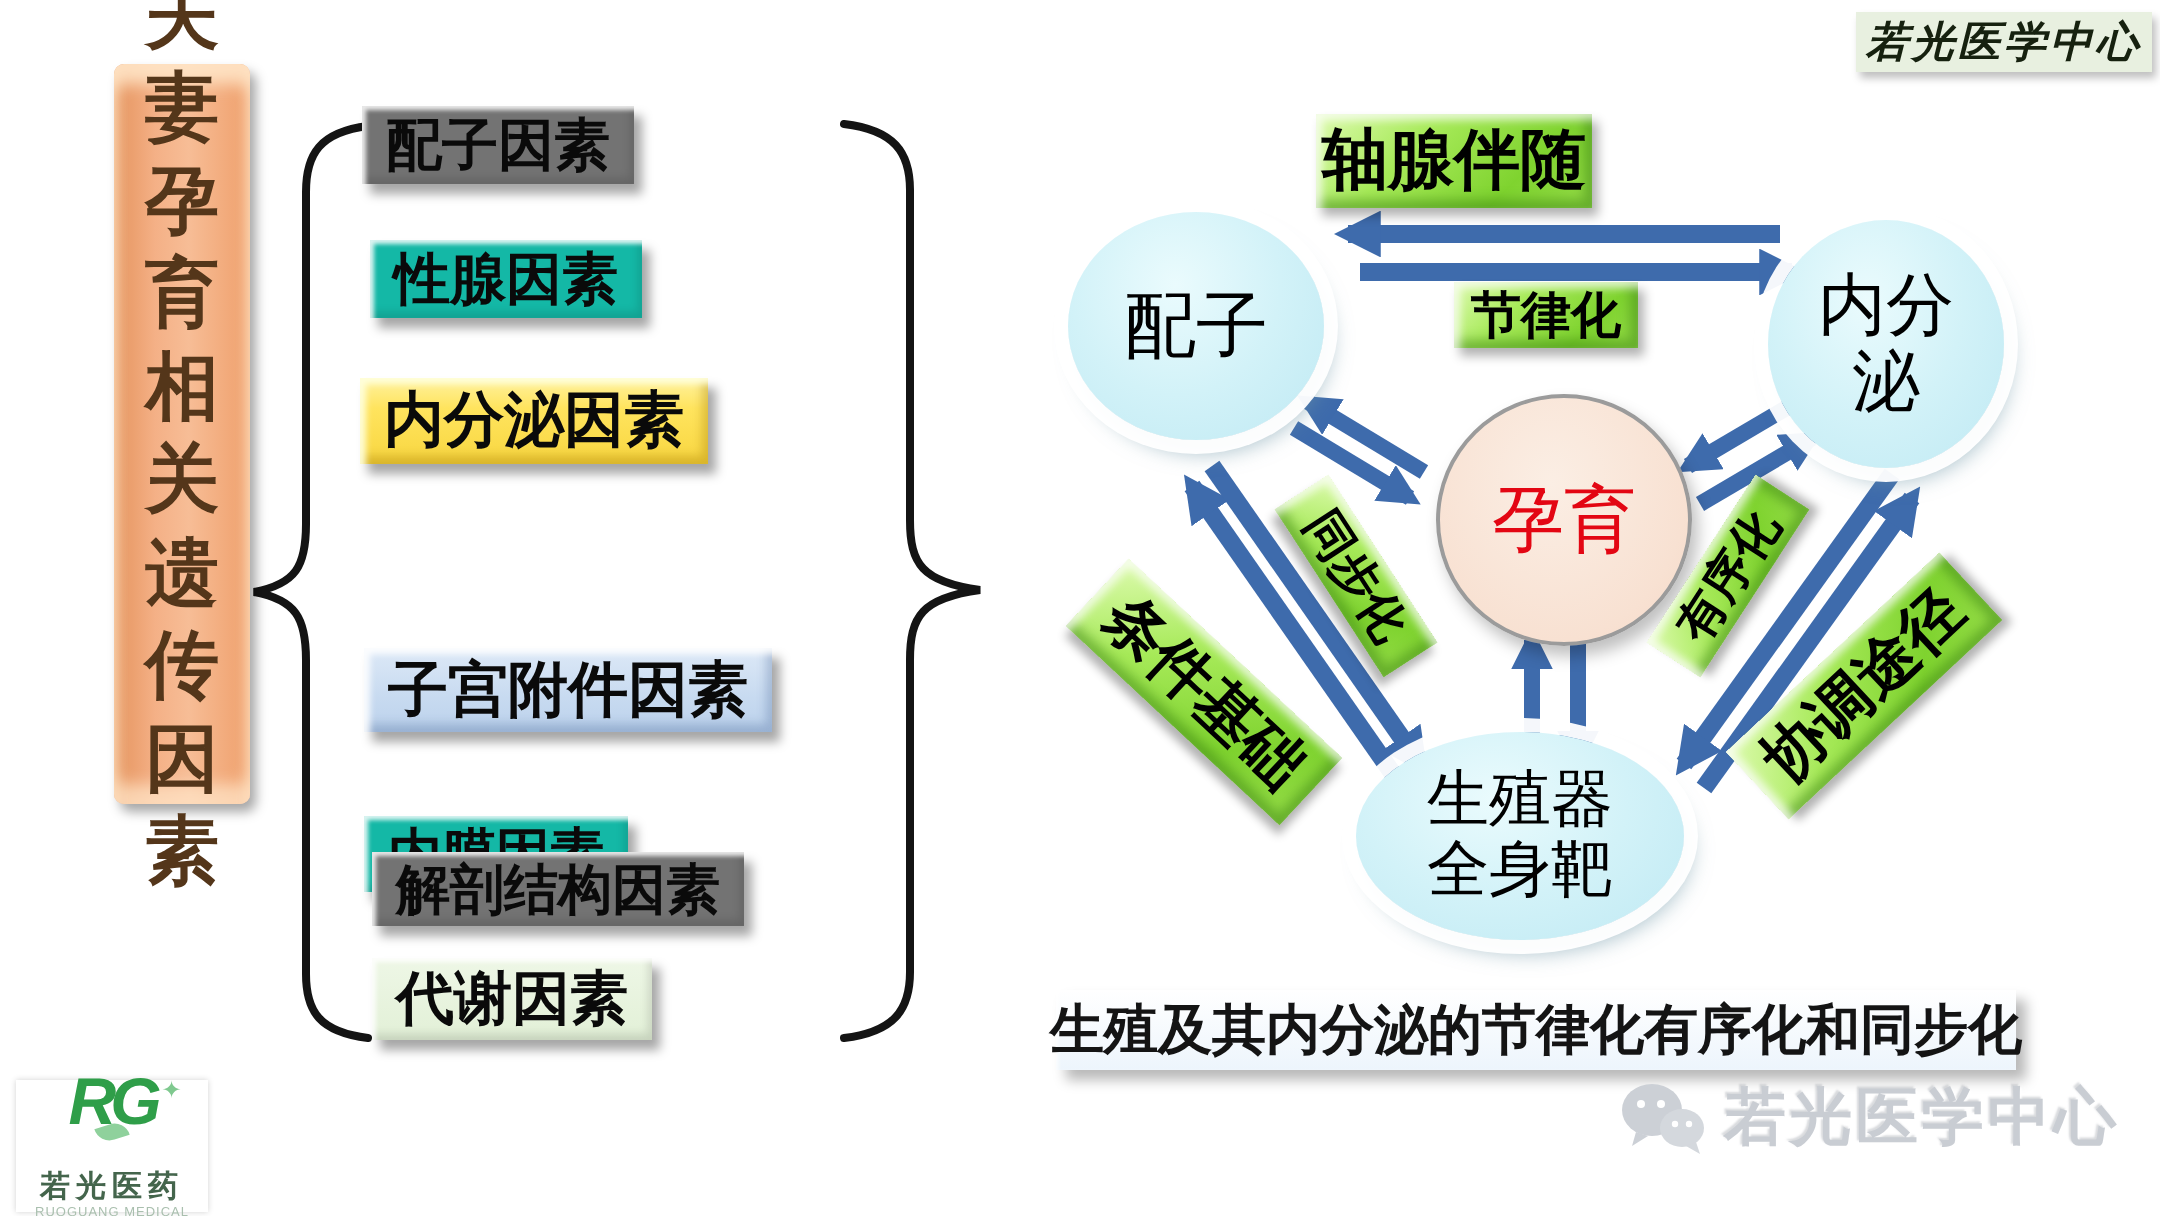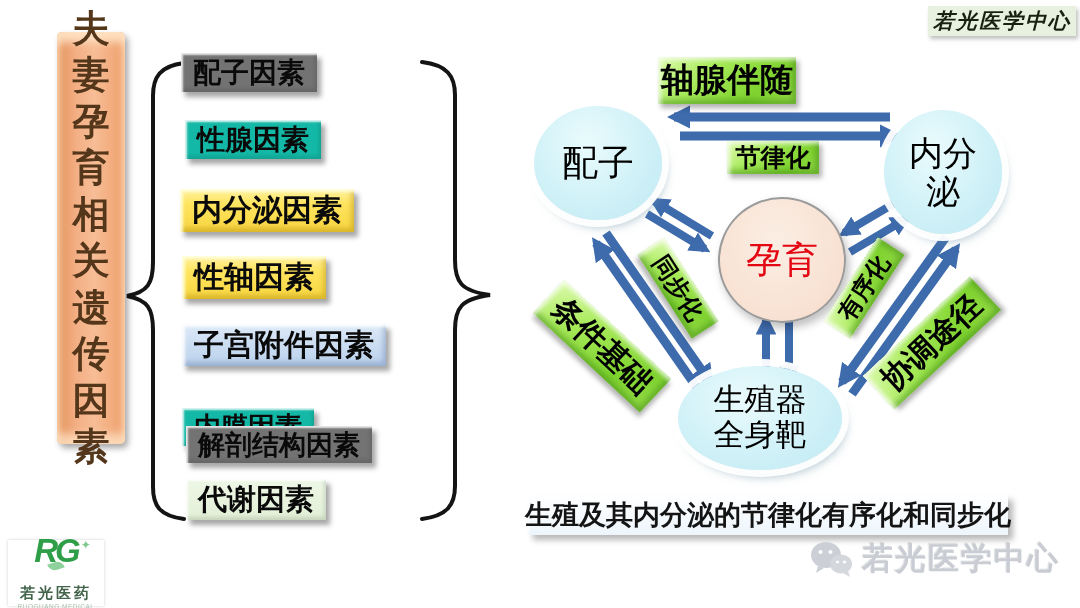--- a/index.html
+++ b/index.html
@@ -2,21 +2,21 @@
 <html><head>
 <meta charset="utf-8">
 <style>
   html,body{margin:0;padding:0;background:#fff;}
   .stage{
     position:relative;width:1080px;height:608px;background:#ffffff;overflow:hidden;
     font-family:"Liberation Sans","DejaVu Sans",sans-serif;color:#000;
   }
   
   .title-box{
-    position:absolute;left:57px;top:32px;width:68px;height:412px;
+    position:absolute;left:57px;top:32px;width:68px;height:370px;
     background:linear-gradient(90deg,#e5935c 0%,#f4b086 30%,#f7bd96 55%,#ef9f6b 100%);
     border-radius:5px;
     box-shadow:3px 4px 6px rgba(0,0,0,.35), inset 0 10px 8px rgba(255,230,200,.9), inset 0 -10px 8px rgba(255,230,200,.75);
     display:flex;align-items:center;justify-content:center;
   }
   .title-box .vtext{
     width:42px;text-align:center;word-break:break-all;
     font-size:37px;line-height:46.5px;font-weight:bold;color:#54361a;
   }
   
@@ -138,21 +138,20 @@
     </g>
   </svg>
 
   <div class="title-box">
     <div class="vtext">夫妻孕育相关遗传因素</div>
   </div>
 
   <div class="factor f-cream" style="left:181px;top:53px;height:39px;font-size:28px;">配子因素</div>
   <div class="factor f-mint" style="left:185px;top:120px;height:39px;font-size:28px;">性腺因素</div>
   <div class="factor f-yellow" style="left:180px;top:189px;height:43px;font-size:30px;">内分泌因素</div>
-  <div class="factor f-yellow" style="left:182px;top:256px;height:43px;font-size:30px;">性轴因素</div>
   <div class="factor f-blue" style="left:182px;top:324px;height:42px;font-size:30px;text-align:right;">子宫附件因素</div>
   <div class="factor f-mint" style="left:182px;top:378px;height:38px;font-size:27px;margin-top:30px;">内膜因素</div>
   <div class="factor f-cream" style="left:186px;top:426px;height:37px;font-size:27px;">解剖结构因素</div>
   <div class="factor f-green" style="left:186px;top:479px;height:41px;font-size:29px;">代谢因素</div>
 
   <div class="node" style="left:534px;top:106px;width:128px;height:114px;font-size:36px;">
     <span>配子</span>
   </div>
   <div class="node" style="left:884px;top:110px;width:118px;height:124px;font-size:34px;">
     <span>内分</span>

